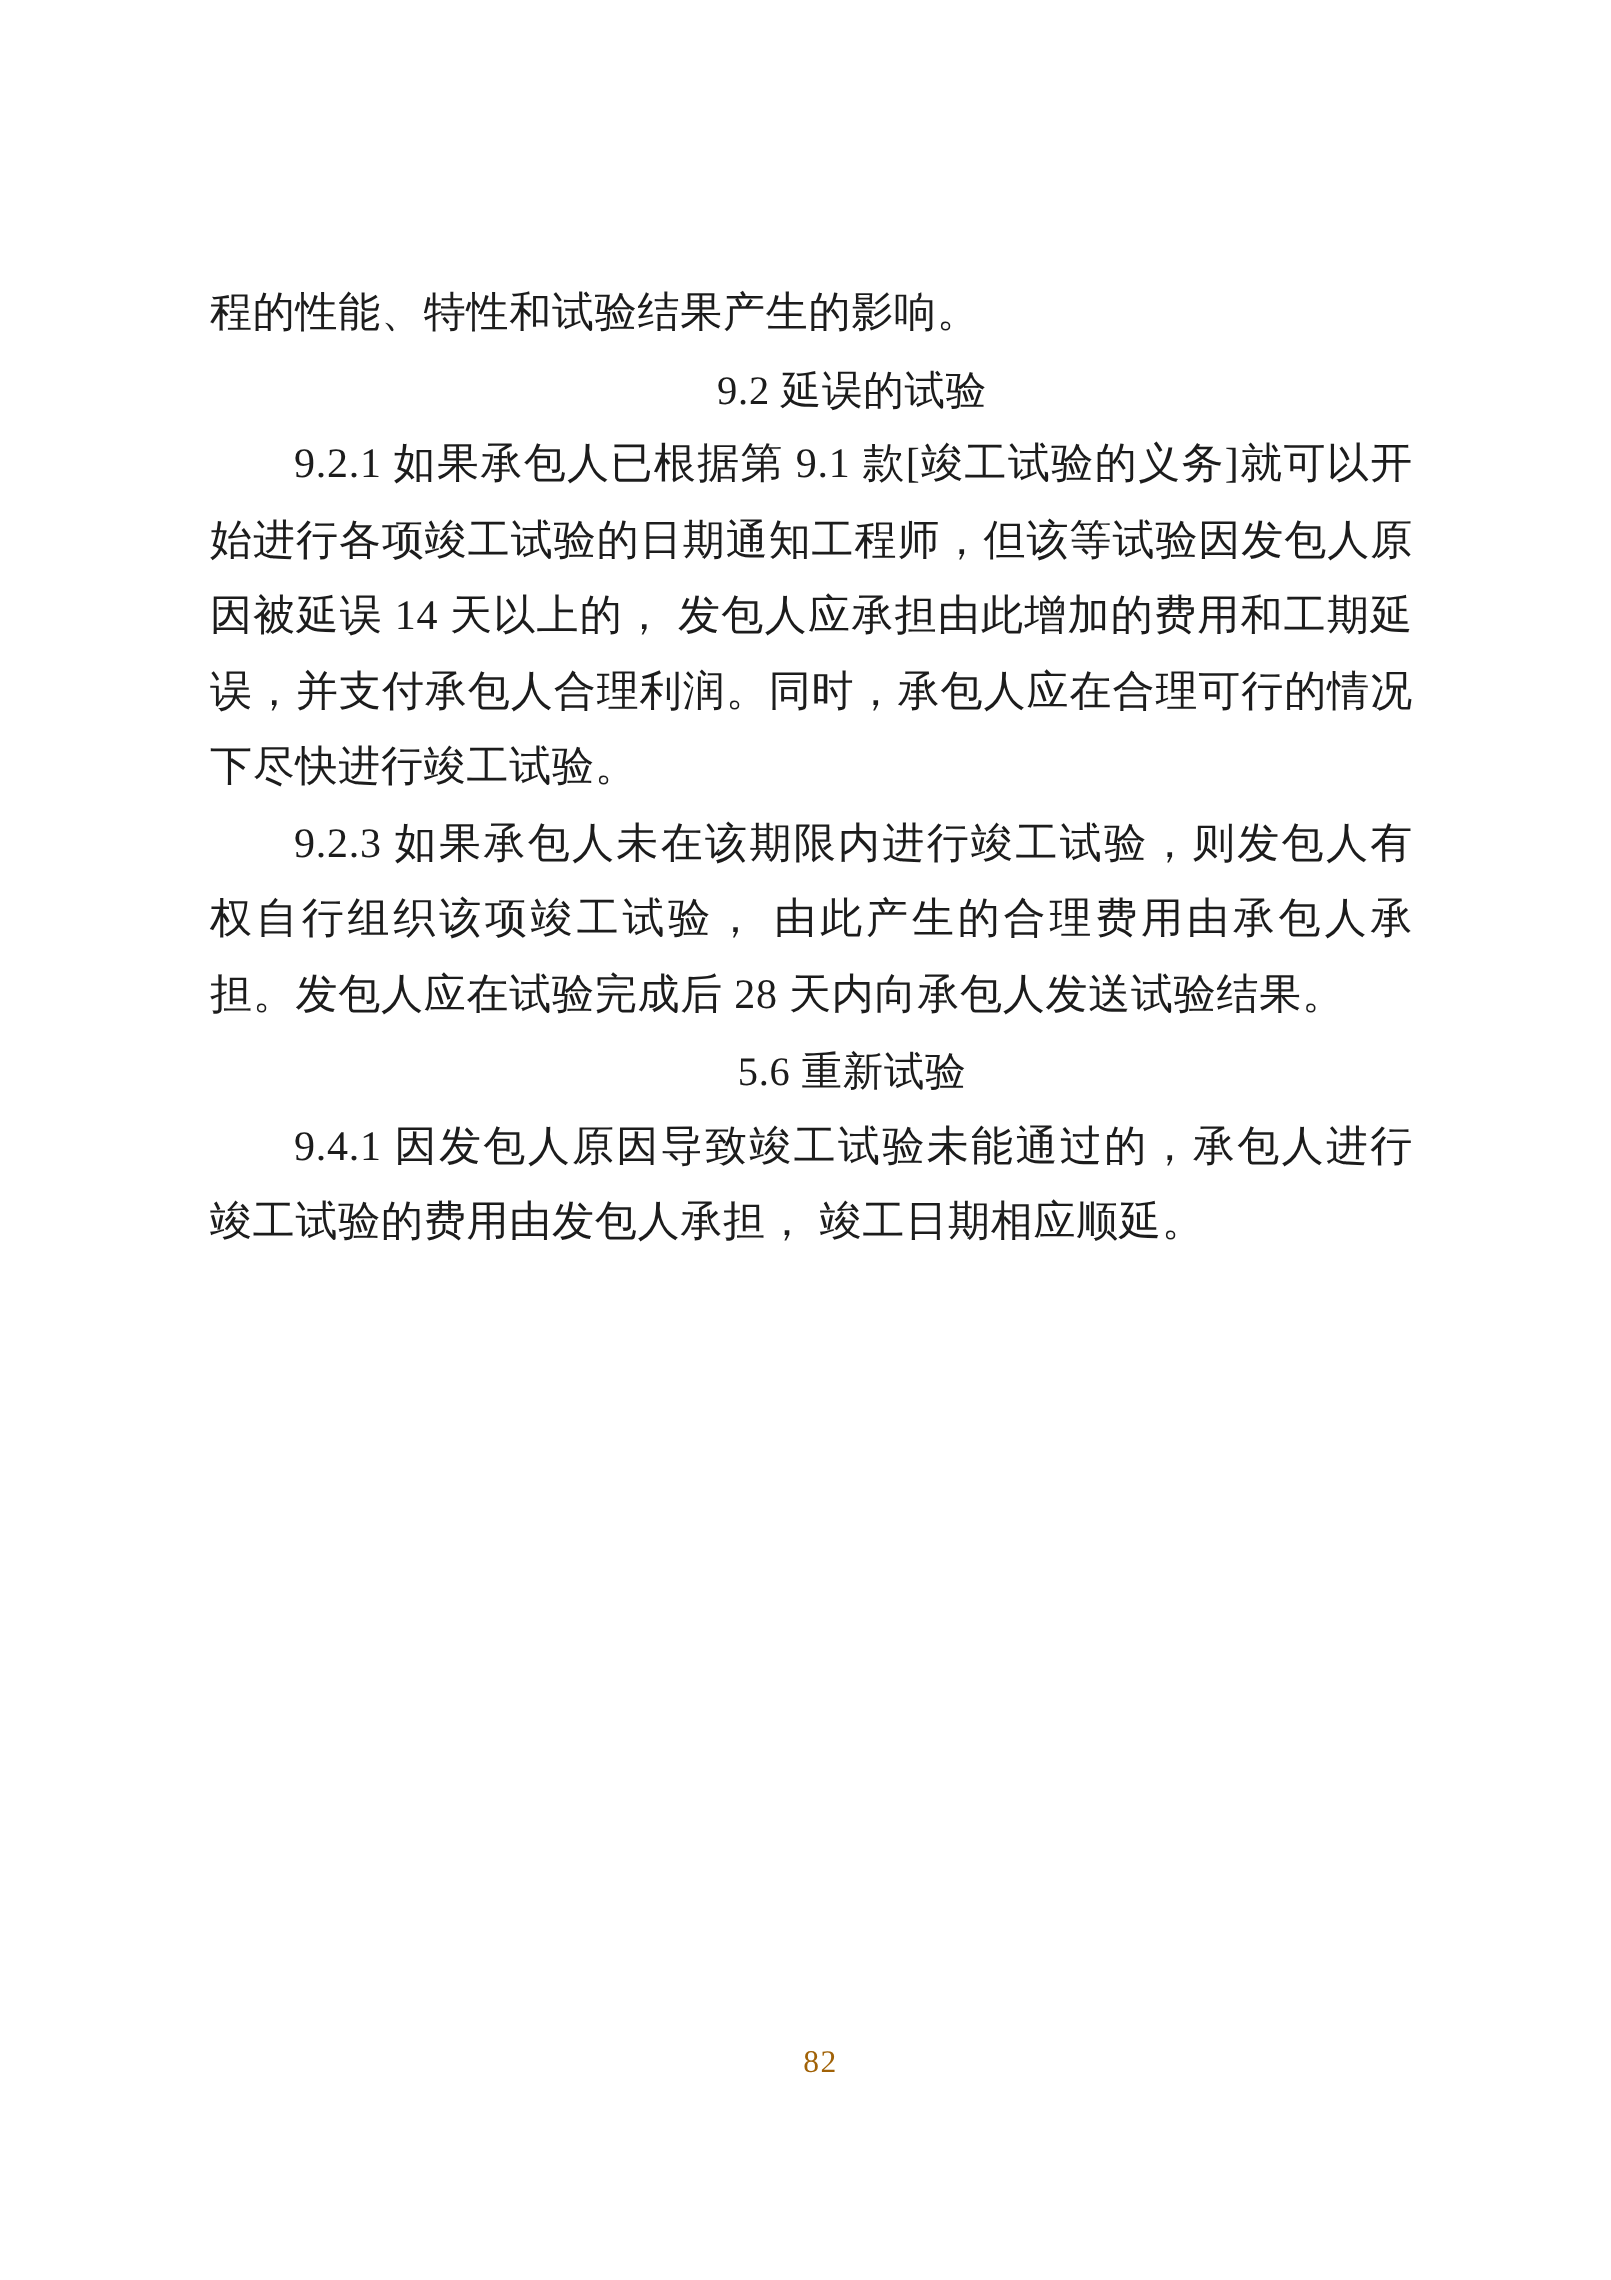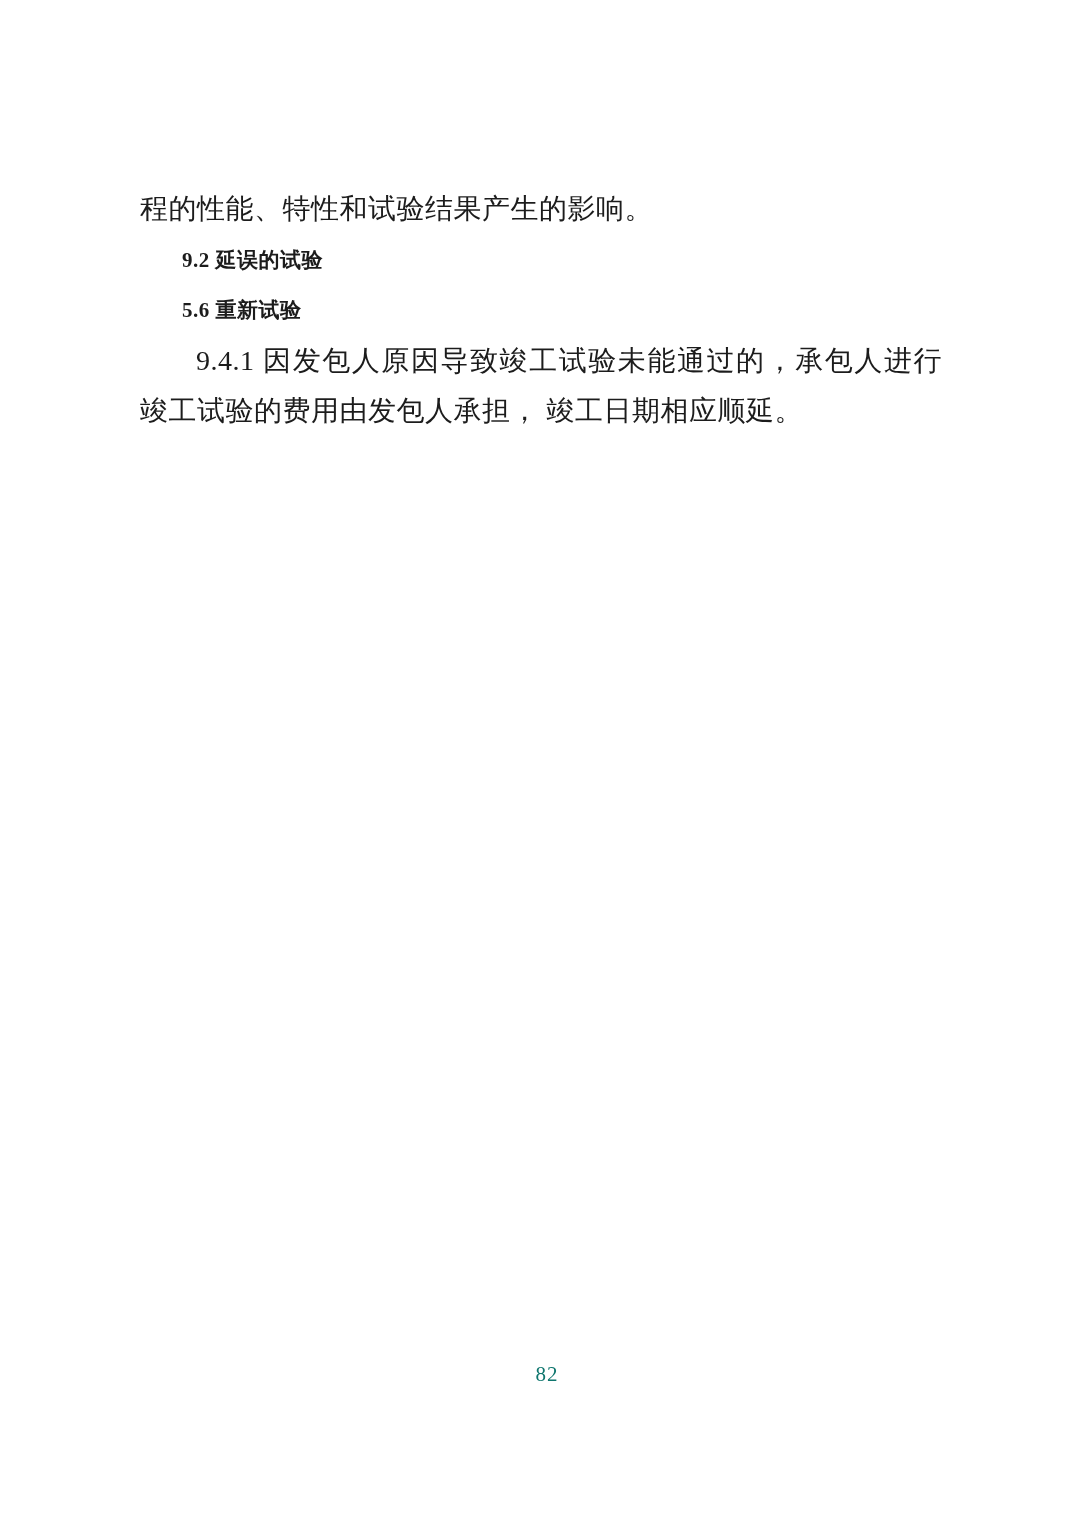--- a/index.html
+++ b/index.html
@@ -29,51 +29,53 @@
   }
   .para {
     margin: 0;
     text-indent: 2em;
   }
   .para.no-indent {
     text-indent: 0;
   }
   .heading {
     margin: 0;
-    font-size: 21px;
-    font-weight: bold;
+    font-size: 27px;
+    font-weight: normal;
     line-height: 50.5px;
     text-indent: 2em;
-    text-align: left;
+    text-align: center;
   }
   .page-footer {
     position: absolute;
     left: 0;
     right: 0;
     top: 1362px;
     text-align: center;
   }
   .page-number {
     font-size: 21px;
     letter-spacing: 1px;
-    color: #0f766e;
+    color: #a16207;
   }
 </style>
 </head>
 <body>
 
 <div class="page">
   <main class="content">
 
     <p class="para no-indent">程的性能、特性和试验结果产生的影响。</p>
 
     <h2 class="heading">9.2 延误的试验</h2>
 
+    <p class="para">9.2.1 如果承包人已根据第 9.1 款[竣工试验的义务]就可以开始进行各项竣工试验的日期通知工程师，但该等试验因发包人原因被延误 14 天以上的， 发包人应承担由此增加的费用和工期延误，并支付承包人合理利润。同时，承包人应在合理可行的情况下尽快进行竣工试验。</p>
 
 
+    <p class="para">9.2.3 如果承包人未在该期限内进行竣工试验，则发包人有权自行组织该项竣工试验， 由此产生的合理费用由承包人承担。发包人应在试验完成后 28 天内向承包人发送试验结果。</p>
 
     <h2 class="heading">5.6 重新试验</h2>
 
 
 
     <p class="para">9.4.1 因发包人原因导致竣工试验未能通过的，承包人进行竣工试验的费用由发包人承担， 竣工日期相应顺延。</p>
 
   </main>
 
   <footer class="page-footer">

